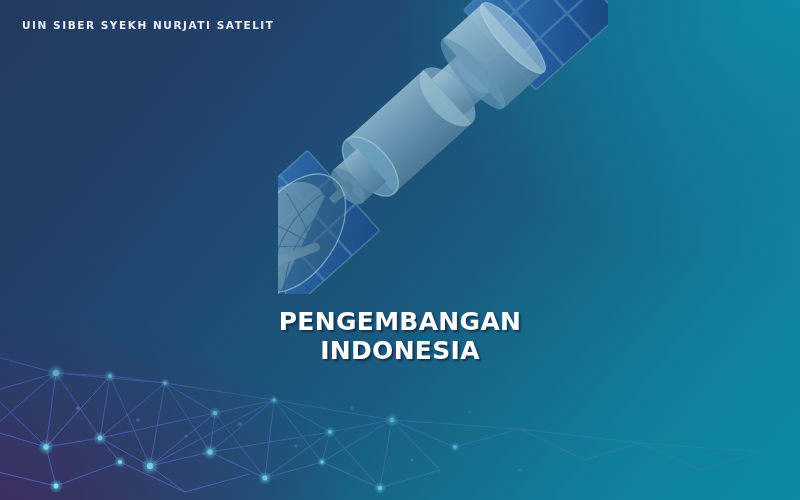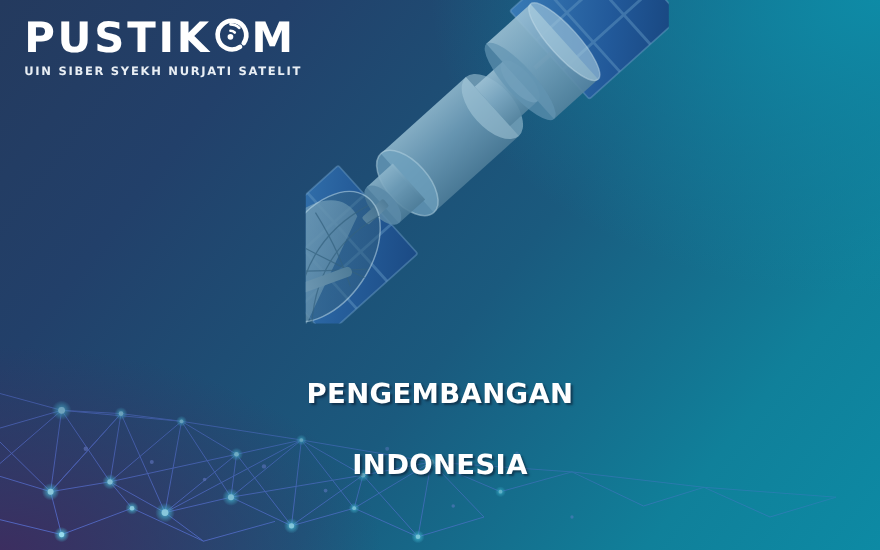--- a/index.html
+++ b/index.html
@@ -57,21 +57,20 @@
   }
   .headline-line {
     color:#ffffff;
     font-size:25px;
     font-weight:700;
     line-height:1.14;
     letter-spacing:0.3px;
     text-shadow:2px 2px 2px rgba(10,20,40,0.55);
     font-family:"DejaVu Sans", sans-serif;
     white-space:nowrap;
-    margin-top:36px;
   }
 </style>
 </head>
 <body>
 
 <div class="banner">
 
   <div class="bg-layer">
     <svg viewBox="0 0 800 500" preserveAspectRatio="none" aria-hidden="true">
       <defs>
@@ -270,32 +269,20 @@
 
           <rect x="-56" y="-5" width="68" height="9" rx="4" transform="rotate(22 -56 0)" fill="url(#armG)"></rect>
           <rect x="-62" y="-6" width="22" height="12" rx="5" transform="rotate(22 -62 0)" fill="url(#redG)"></rect>
         </g>
 
       </g>
     </svg>
   </div>
 
   <div class="logo">
-    <div class="logo-mark">
-      <span class="logo-word">PUSTIK</span>
-      <span class="logo-icon">
-        <svg width="34" height="34" viewBox="0 0 34 34" aria-hidden="true">
-          <path d="M24.2 27.6 A13 13 0 1 1 27.6 24.2" fill="none" stroke="#ffffff" stroke-width="4.2" stroke-linecap="round"></path>
-          <circle cx="15.5" cy="18.5" r="2.6" fill="#ffffff"></circle>
-          <path d="M19.4 14.6 A5.5 5.5 0 0 0 15.5 13" fill="none" stroke="#ffffff" stroke-width="2.4" stroke-linecap="round"></path>
-          <path d="M23.6 10.4 A11.4 11.4 0 0 0 15.5 7.1" fill="none" stroke="#ffffff" stroke-width="2.4" stroke-linecap="round"></path>
-        </svg>
-      </span>
-      <span class="logo-word">M</span>
-    </div>
     <div class="logo-sub">UIN SIBER SYEKH NURJATI SATELIT</div>
   </div>
 
   <div class="headline">
     <div class="headline-line">PENGEMBANGAN</div>
     <div class="headline-line">INDONESIA</div>
   </div>
 
 </div>
 

